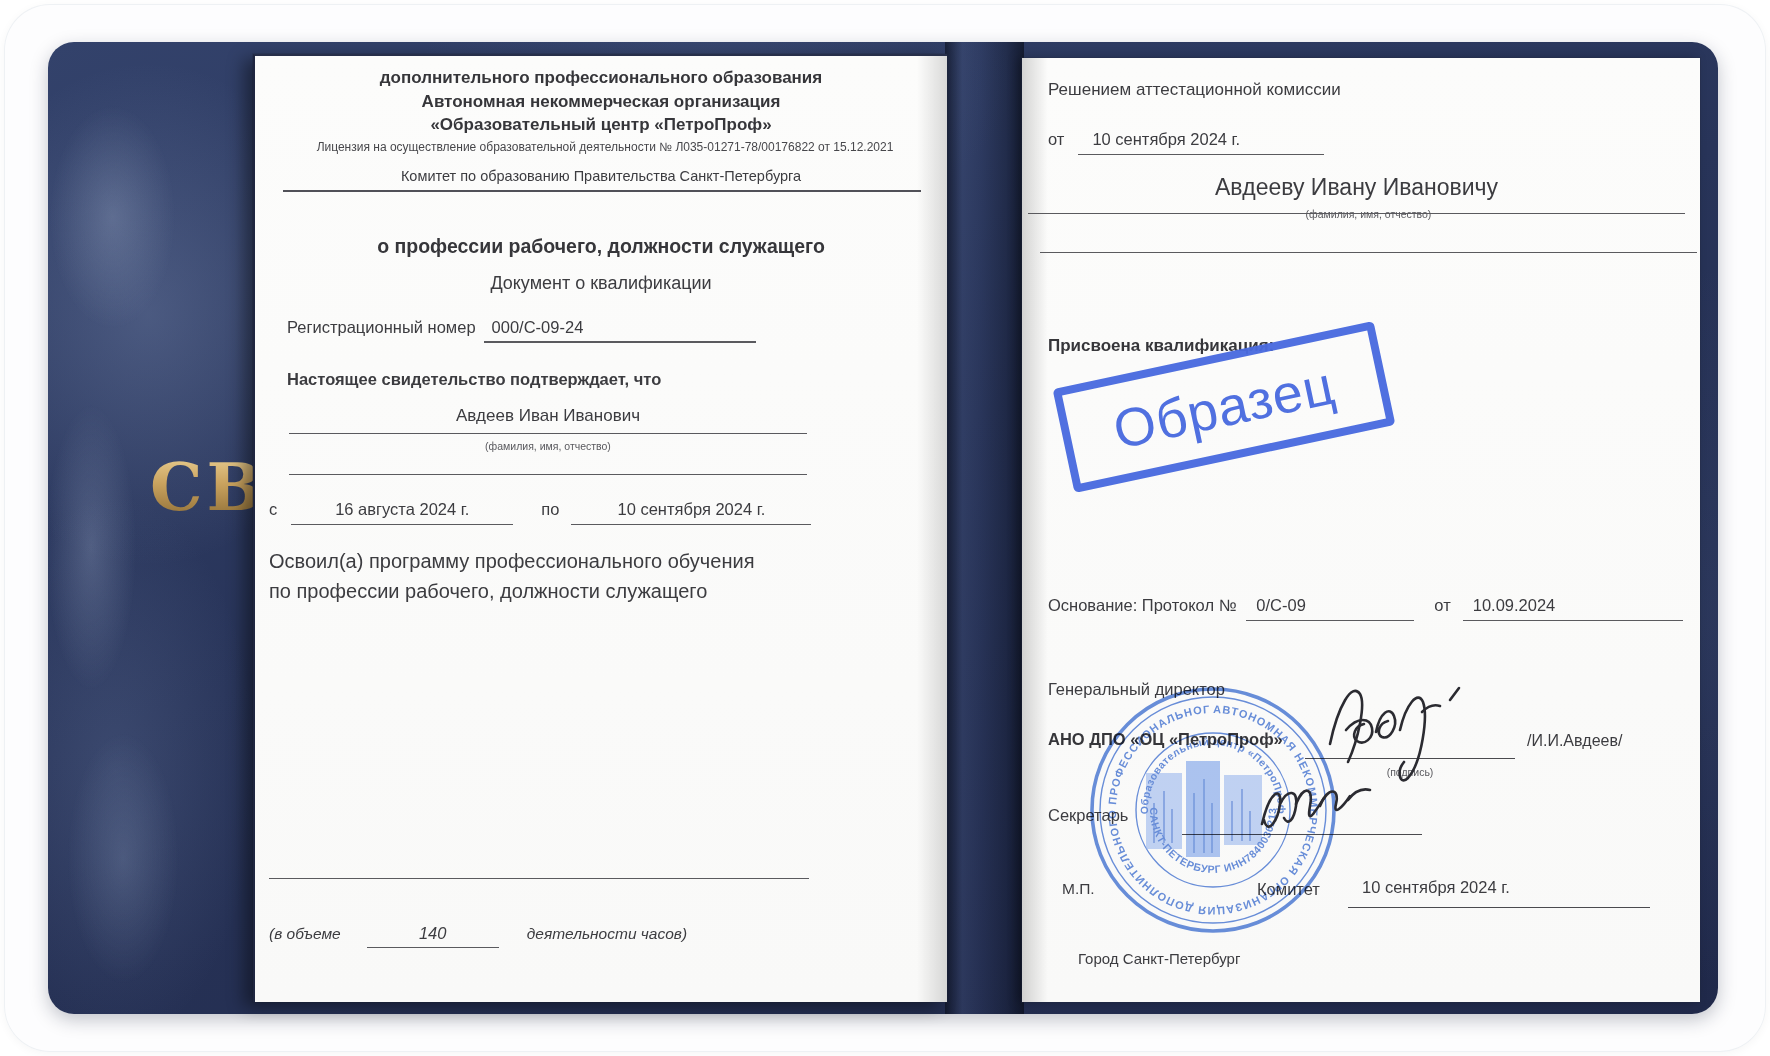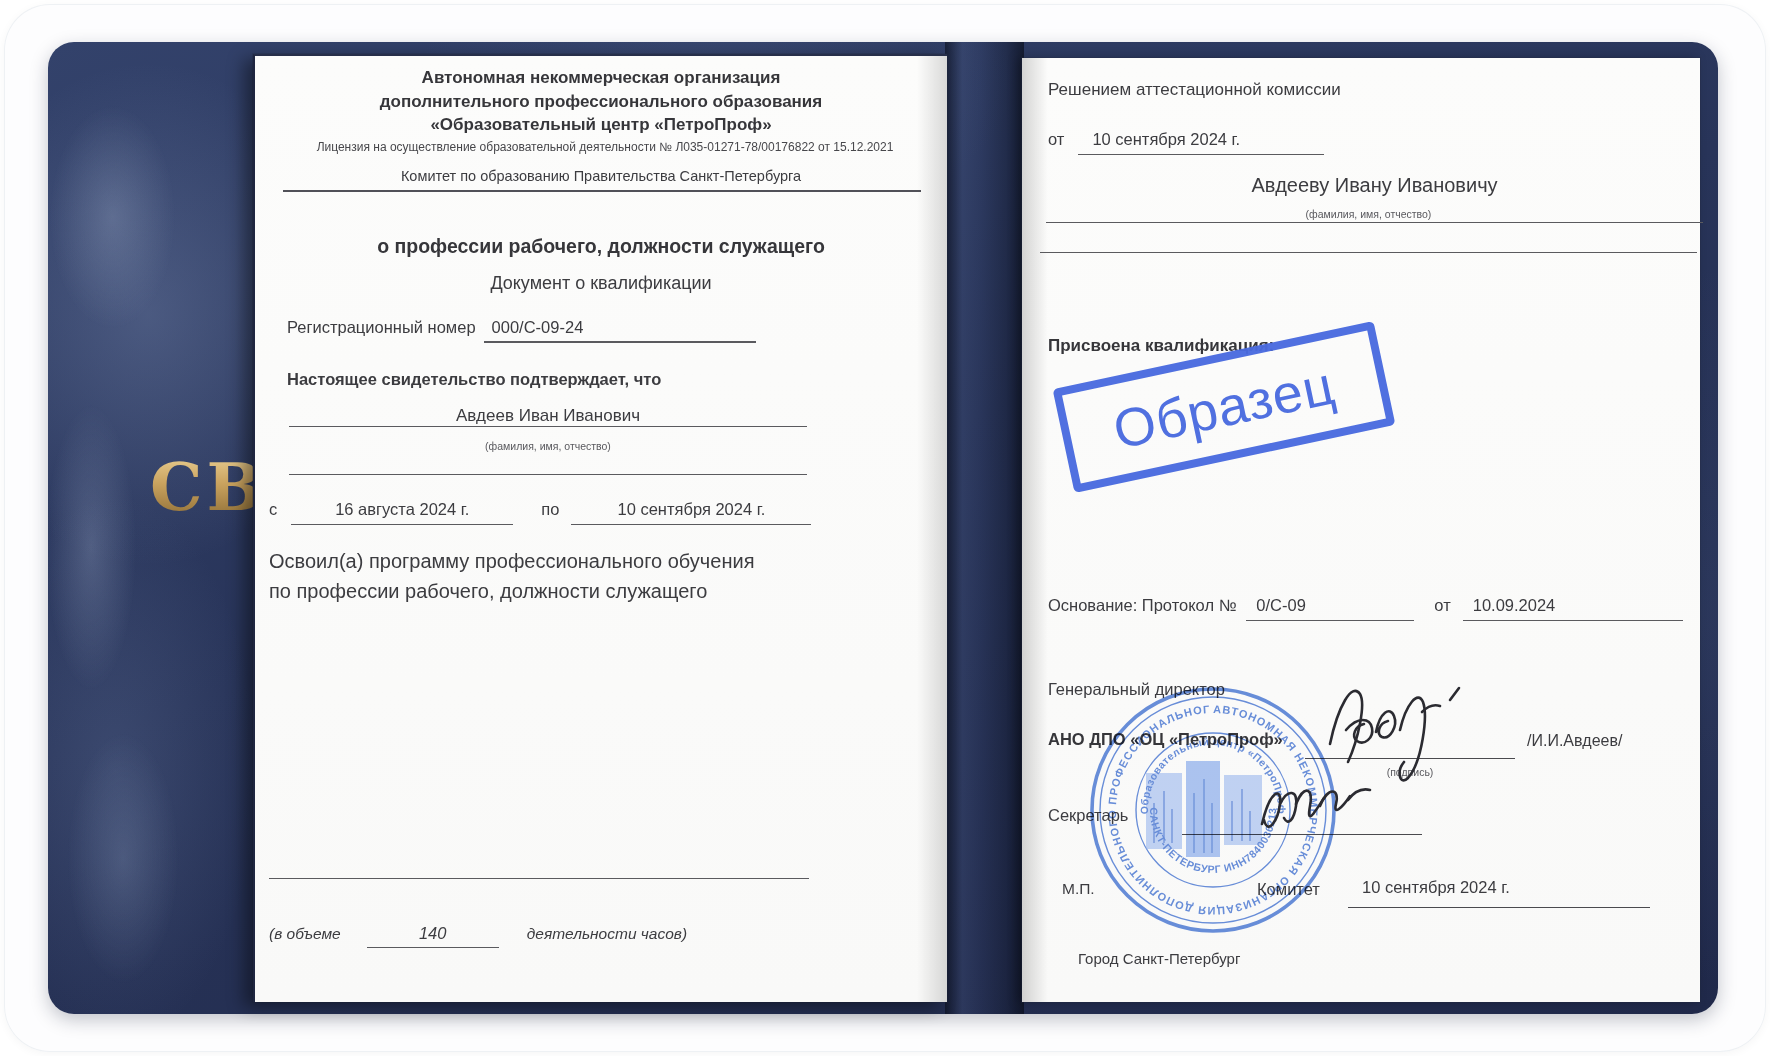--- a/index.html
+++ b/index.html
@@ -65,40 +65,40 @@
   .lp-header   { left:0; top:10px; width:100%; font-size:17px; line-height:23.5px; }
   .lp-license  { left:4px; top:84px; width:100%; font-size:12px; color:#47474b; }
   .lp-committee{ left:0; top:112px; width:100%; font-size:14.5px; }
   .lp-rule     { left:28px; top:134px; width:638px; border-top:2px solid #515158; }
   .lp-title    { left:0; top:150px; width:100%; font-size:23px; letter-spacing:1px; }
   .lp-subtitle { left:0; top:179px; width:100%; font-size:19.5px; }
   .lp-doctype  { left:0; top:217px; width:100%; font-size:18px; }
   .lp-reg      { left:32px; top:262px; font-size:16.5px; }
   .lp-reg .u   { width:272px; margin-left:8px; padding:0 0 4px 8px; border-bottom-width:2px; }
   .lp-confirm  { left:32px; top:314px; font-size:16.5px;font-weight:bold; }
-  .lp-name     { left:34px; top:350px; width:518px; font-size:17px; 
+  .lp-name     { left:34px; top:350px; width:518px; font-size:17px; padding-bottom:7px;
                  border-bottom:1.6px solid #5a5a5e; }
   .lp-name-cap { left:34px; top:384px; width:518px; }
   .lp-line2    { left:34px; top:418px; width:518px; border-top:1.6px solid #5a5a5e; }
   .lp-dates    { left:14px; top:444px; font-size:16.5px; }
   .lp-dates .u { padding-bottom:5px; text-align:center; }
   .lp-dates .u1{ width:222px; margin-left:14px; }
   .lp-dates .po{ margin-left:28px; }
   .lp-dates .u2{ width:240px; margin-left:12px; }
   .lp-program  { left:14px; top:490px; width:545px; font-size:20px; line-height:30px; }
   .lp-longline { left:14px; top:822px; width:540px; border-top:1.6px solid #5a5a5e; }
   .lp-volume   { left:14px; top:868px; font-size:15.5px;font-style:italic; }
   .lp-volume .u{ width:132px; margin-left:26px; text-align:center; padding-bottom:4px; font-size:16.5px; }
   .lp-volume .suf{ margin-left:28px; }
 
   
   .rp-decision { left:26px; top:22px; font-size:17px; }
   .rp-from     { left:26px; top:72px; font-size:16.5px; }
   .rp-from .u  { width:246px; margin-left:14px; padding:0 0 5px 14px; }
-  .rp-name     { left:24px; top:116px; width:657px; font-size:20px; padding-bottom:25px;
+  .rp-name     { left:6px; top:116px; width:657px; font-size:23px; padding-bottom:12px;
                  border-bottom:1.6px solid #5a5a5e; }
   .rp-name-cap { left:18px; top:150px; width:657px; }
   .rp-line2    { left:18px; top:194px; width:657px; border-top:1.6px solid #5a5a5e; }
   .rp-qual     { left:26px; top:278px; font-size:17px; }
   .rp-stamp    { left:38px; top:296px; width:328px; height:106px; transform:rotate(-12deg);
                  border:8px solid #4a6bdf; border-radius:5px; color:#4a6bdf; opacity:.96;
                  display:flex; align-items:center; justify-content:center;
                  font-size:54px; letter-spacing:1px; }
   .rp-basis    { left:26px; top:538px; font-size:16.5px; }
   .rp-basis .u1{ width:168px; margin-left:10px; padding:0 0 5px 10px; }
@@ -130,22 +130,22 @@
   <div id="cover">
     <div class="scuff"></div>
   </div>
 
   <div id="gold-title">СВИ</div>
 
   <div id="spine"></div>
 
   <div id="left-page" class="page">
     <div class="abs lp-header center bold">
+      <div>дополнительного профессионального образования</div>
       <div>Автономная некоммерческая организация</div>
-      <div>дополнительного профессионального образования</div>
       <div>«Образовательный центр «ПетроПроф»</div>
     </div>
     <div class="abs lp-license center">Лицензия на осуществление образовательной деятельности № Л035-01271-78/00176822 от 15.12.2021</div>
     <div class="abs lp-committee center">Комитет по образованию Правительства Санкт-Петербурга</div>
     <div class="abs lp-rule"></div>
     <div class="abs lp-subtitle center bold">о профессии рабочего, должности служащего</div>
     <div class="abs lp-doctype center">Документ о квалификации</div>
 
     <div class="abs lp-reg row">
       <span>Регистрационный номер</span>

